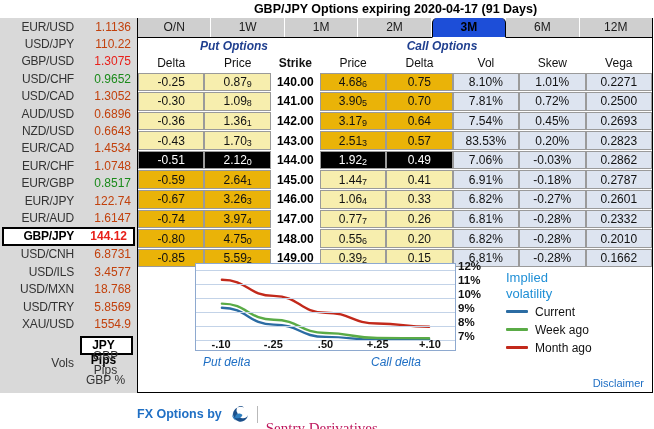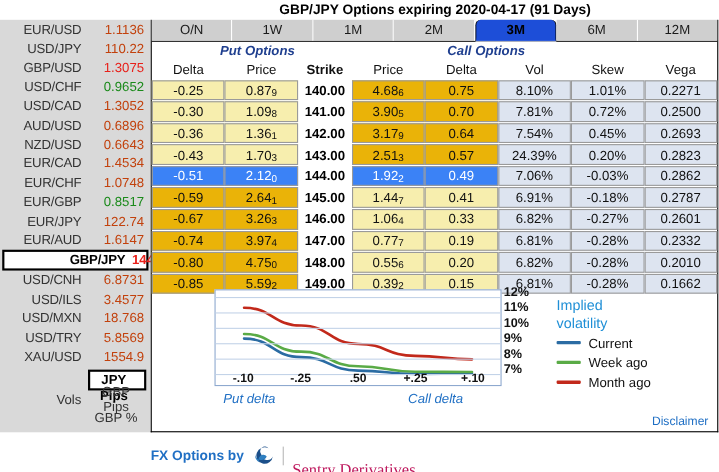--- a/index.html
+++ b/index.html
@@ -25,21 +25,21 @@
     flex:0 0 74px;text-align:right;padding-right:6px;
     font-size:12px;color:#333;letter-spacing:-0.2px;
   }
   .rate-val{
     flex:1;text-align:right;font-size:12px;color:#c2410c;
   }
   .rate-row.selected{
     background:#ffffff;border:2px solid #000;height:19px;
     margin:0 2px;box-sizing:border-box;
   }
-  .rate-row.selected .rate-pair{font-weight:bold;color:#000;flex:0 0 70px;padding-left:40px;}
+  .rate-row.selected .rate-pair{font-weight:bold;color:#000;flex:0 0 70px;}
   .rate-row.selected .rate-val{font-weight:bold;}
   .up{color:#1a8a1a;}
   .down{color:#e8201a;}
   #vols-block{margin-top:4px;}
   .vols-row{height:17.4px;display:flex;align-items:center;}
   .vols-label{flex:0 0 74px;text-align:right;padding-right:6px;color:#333;}
   .vols-opt{flex:1;text-align:center;color:#333;padding-right:6px;}
   .vols-row.selected .vols-opt{
     font-weight:bold;color:#000;background:#fff;border:2px solid #000;
     margin-right:4px;box-sizing:border-box;height:19px;line-height:15px;
@@ -98,21 +98,21 @@
   .w-price{width:76px;}
   .w-strike{width:56px;}
   .w-vol{width:76px;}
   .w-skew{width:76px;}
   .w-vega{width:76px;}
 
   .put-cell,.call-cell{
     border:1px solid #9a9a9a;margin:0.5px 0;background:#eab308;
   }
   .put-cell.itm,.call-cell.itm{background:#f7eeae;}
-  .put-cell.atm,.call-cell.atm{background:#3b82f6;color:#fff;}
+  .put-cell.atm,.call-cell.atm{background:#000000;color:#fff;}
   .strike-cell{font-weight:bold;color:#000;}
   .greek-cell{
     background:#dde4f0;border:1px solid #9a9a9a;margin:0.5px 0;
   }
   sub{font-size:9px;vertical-align:baseline;position:relative;top:2px;
       letter-spacing:0;}
 
   
   #chart-area{position:absolute;left:0;top:244px;width:514px;height:130px;}
   #plot-box{
@@ -343,21 +343,21 @@
           <div class="cell w-price put-cell itm">
             <span>1.70</span>
             <sub>3</sub>
           </div>
           <div class="cell w-strike strike-cell">143.00</div>
           <div class="cell w-price call-cell">
             <span>2.51</span>
             <sub>3</sub>
           </div>
           <div class="cell w-delta call-cell">0.57</div>
-          <div class="cell w-vol greek-cell">24.39%</div>
+          <div class="cell w-vol greek-cell">83.53%</div>
           <div class="cell w-skew greek-cell">0.20%</div>
           <div class="cell w-vega greek-cell">0.2823</div>
         </div>
         <div class="data-row">
           <div class="cell w-delta put-cell atm">-0.51</div>
           <div class="cell w-price put-cell atm">
             <span>2.12</span>
             <sub>0</sub>
           </div>
           <div class="cell w-strike strike-cell">144.00</div>
@@ -406,21 +406,21 @@
           <div class="cell w-delta put-cell">-0.74</div>
           <div class="cell w-price put-cell">
             <span>3.97</span>
             <sub>4</sub>
           </div>
           <div class="cell w-strike strike-cell">147.00</div>
           <div class="cell w-price call-cell itm">
             <span>0.77</span>
             <sub>7</sub>
           </div>
-          <div class="cell w-delta call-cell itm">0.19</div>
+          <div class="cell w-delta call-cell itm">0.26</div>
           <div class="cell w-vol greek-cell">6.81%</div>
           <div class="cell w-skew greek-cell">-0.28%</div>
           <div class="cell w-vega greek-cell">0.2332</div>
         </div>
         <div class="data-row">
           <div class="cell w-delta put-cell">-0.80</div>
           <div class="cell w-price put-cell">
             <span>4.75</span>
             <sub>0</sub>
           </div>

